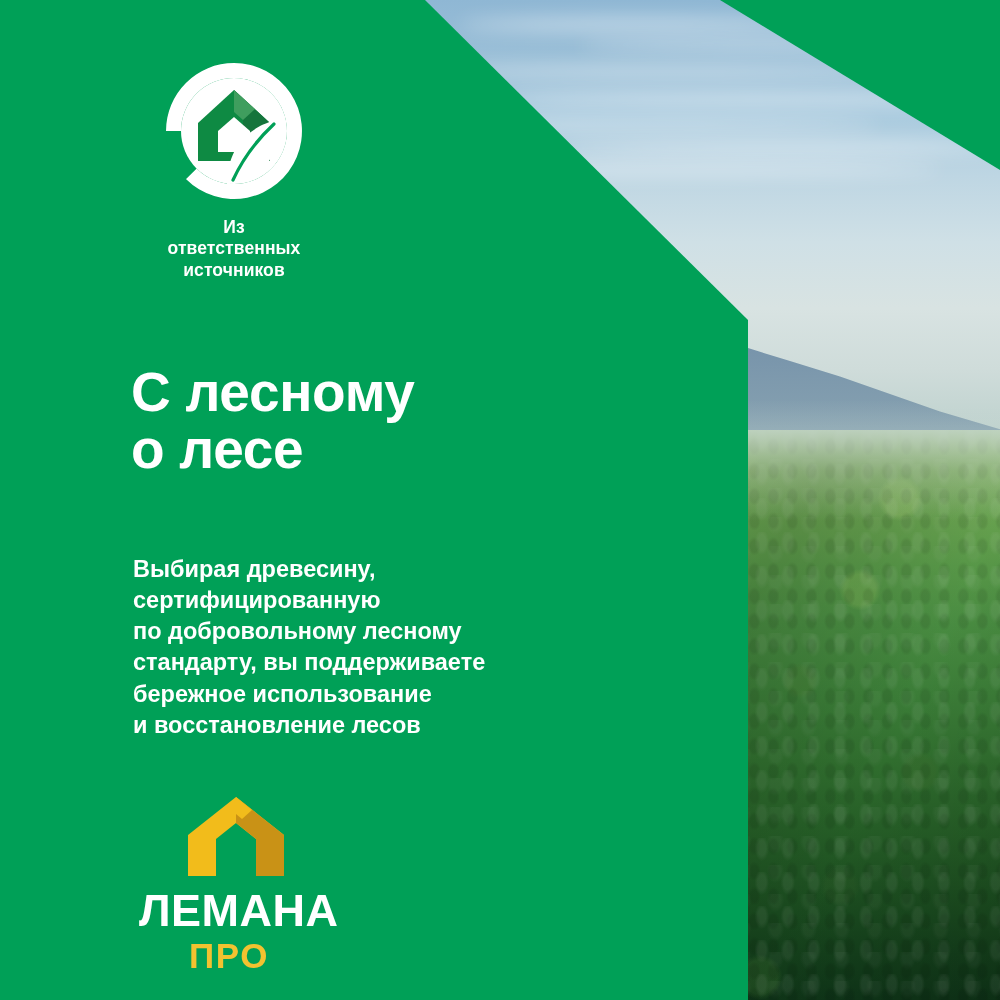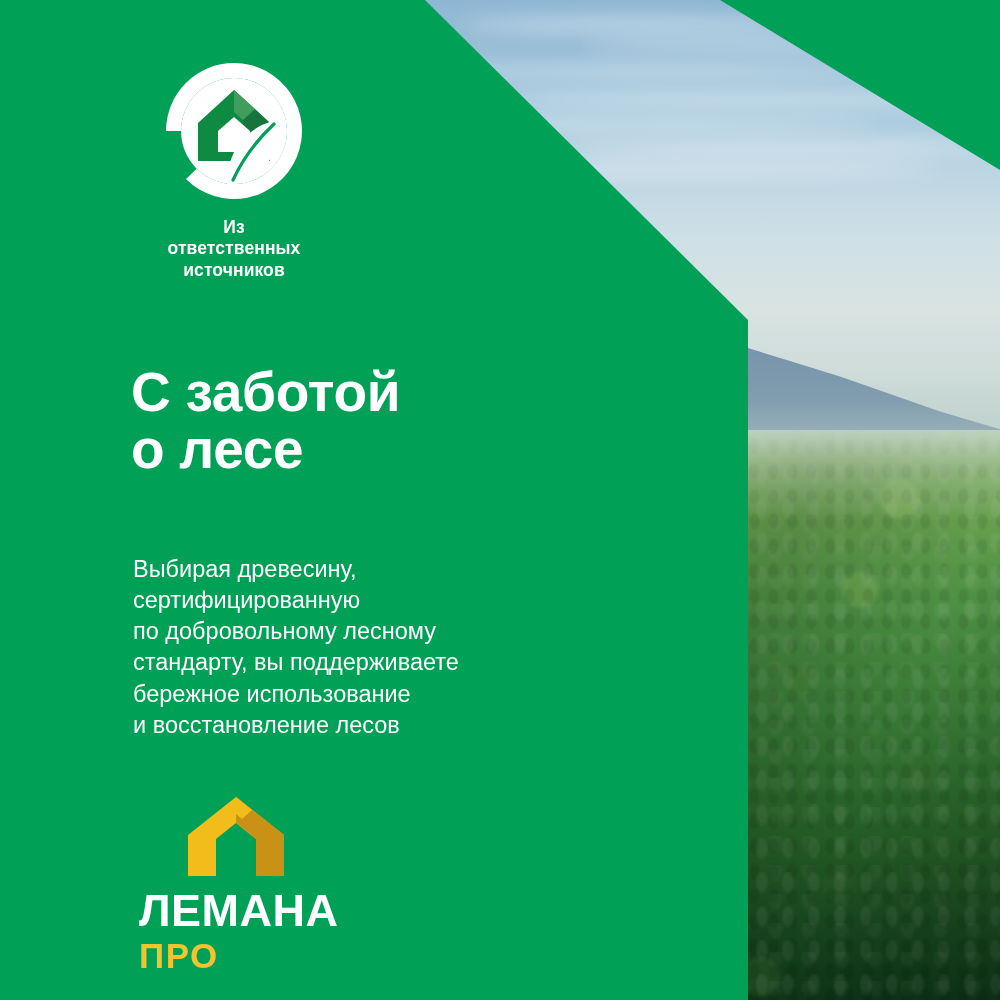--- a/index.html
+++ b/index.html
@@ -227,21 +227,21 @@
     white-space: pre-line;
   }
 
   
   .body-copy {
     position: absolute;
     left: 133px;
     top: 530px;
     color: #ffffff;
     font-size: 23.5px;
-    font-weight: normal;
+    font-weight: bold;
     line-height: 1.33;
     white-space: pre-line;
   }
 
   
   .lemana {
     position: absolute;
     left: 139px;
     top: 795px;
     width: 180px;
@@ -258,21 +258,21 @@
     letter-spacing: 0.5px;
     line-height: 1;
     text-align: center;
   }
   .lemana-sub {
     font-size: 35px;
     font-weight: bold;
     color: #f2c230;
     letter-spacing: 1.5px;
     line-height: 1;
-    text-align: left;
+    text-align: center;
     margin-top: 5px;
   }
 </style>
 </head>
 <body>
 
 <div class="poster">
 
   <div class="photo">
     <div class="photo-sky">
@@ -319,21 +319,21 @@
           <path d="M74 60 L90 74 L90 95 L58 95 L58 74 Z" fill="#ffffff"></path>
 
           <path d="M117 63 C117 63 121 96 101 114 C86 128 67 127 67 127 C67 127 66 100 83 82 C98 66 117 63 117 63 Z" fill="#ffffff"></path>
           <path d="M114 67 C100 80 84 99 73 123" stroke="#00a057" stroke-width="3.2" fill="none" stroke-linecap="round"></path>
         </svg>
       </div>
       <div class="fsc-caption">Из ответственных
 источников</div>
     </div>
 
-    <h1 class="headline">С заботой
+    <h1 class="headline">С лесному
 о лесе</h1>
 
     <p class="body-copy">Выбирая древесину,
 сертифицированную
 по добровольному лесному
 стандарту, вы поддерживаете
 бережное использование
 и восстановление лесов</p>
 
     <div class="lemana">

